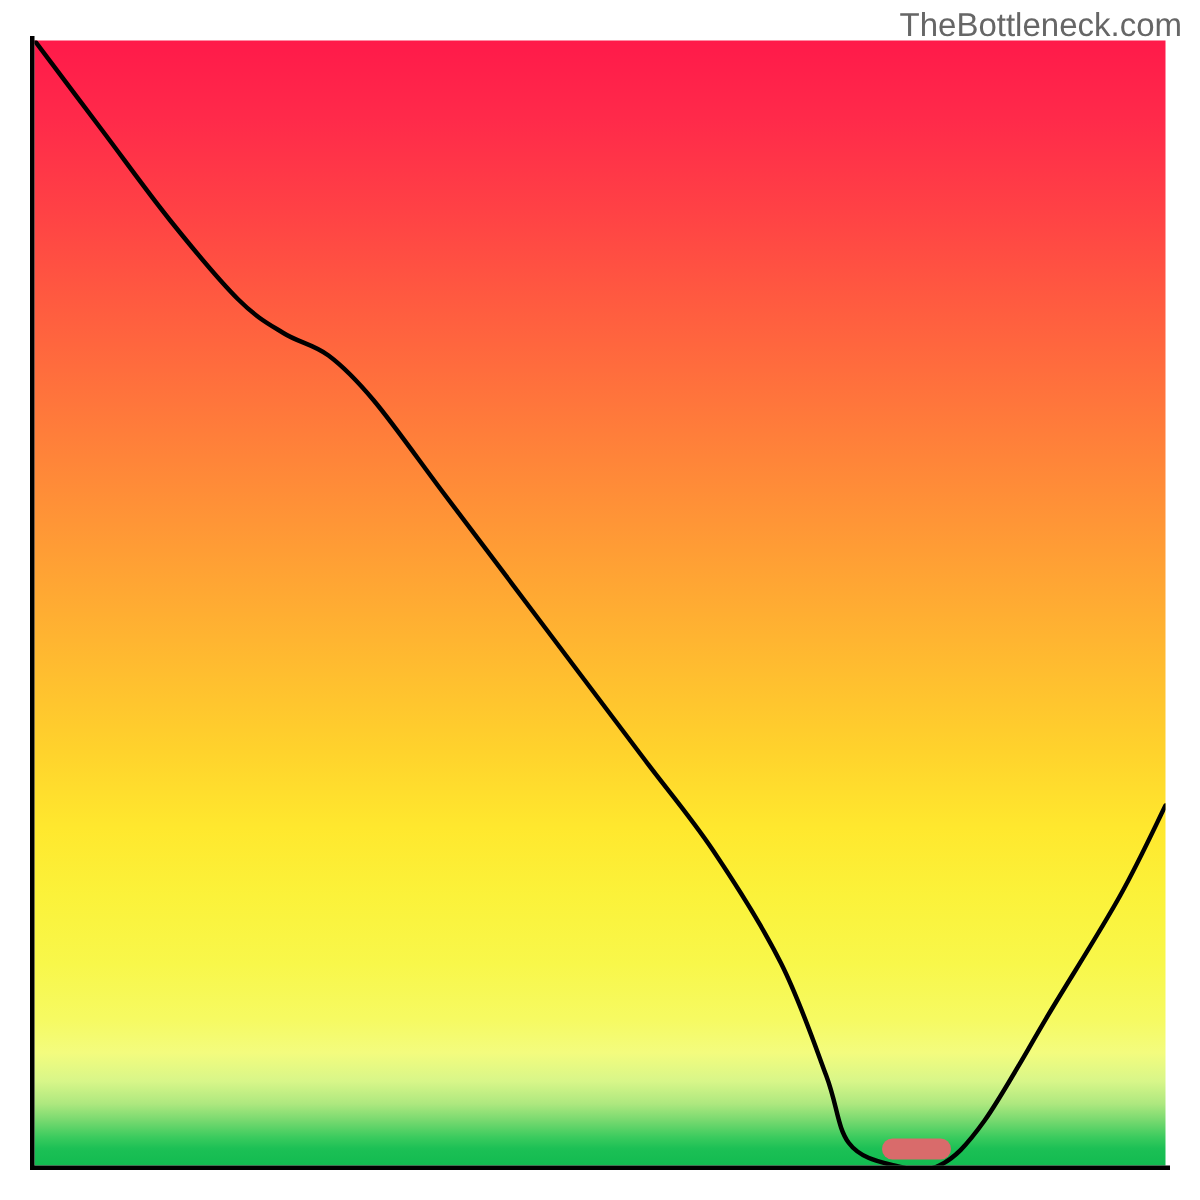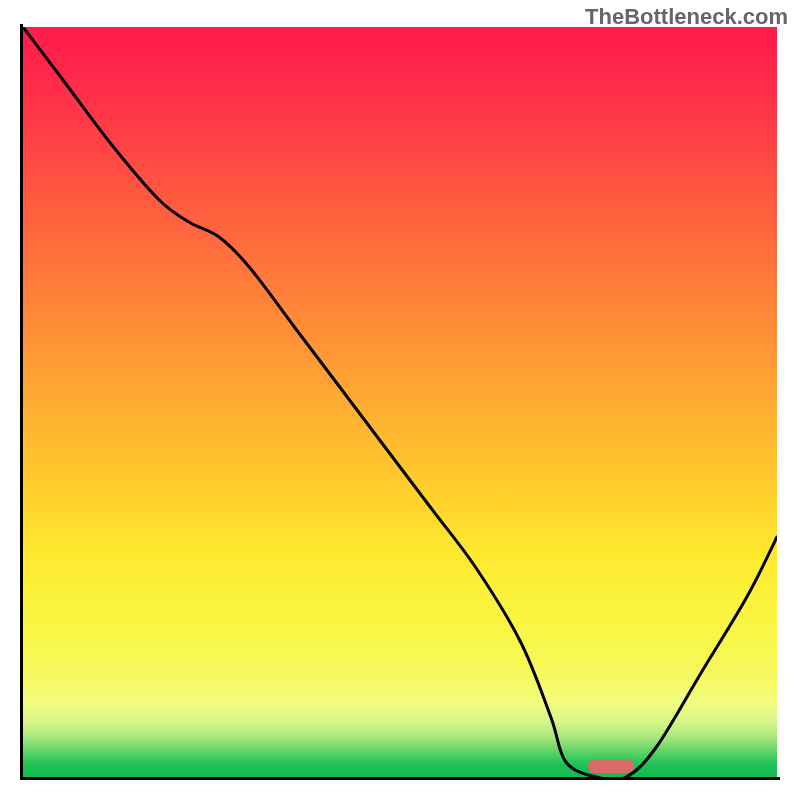--- a/index.html
+++ b/index.html
@@ -14,21 +14,21 @@
     position: relative;
     width: 800px;
     height: 800px;
   }
   .watermark {
     position: absolute;
     top: 4px;
     right: 12px;
     color: #666666;
     font-size: 22px;
-    font-weight: 700;
+    font-weight: 400;
     z-index: 10;
   }
   .plot {
     position: absolute;
     left: 23px;
     top: 27px;
     width: 754px;
     height: 750px;
     background: linear-gradient(to bottom,
       #ff1a4a 0%,

